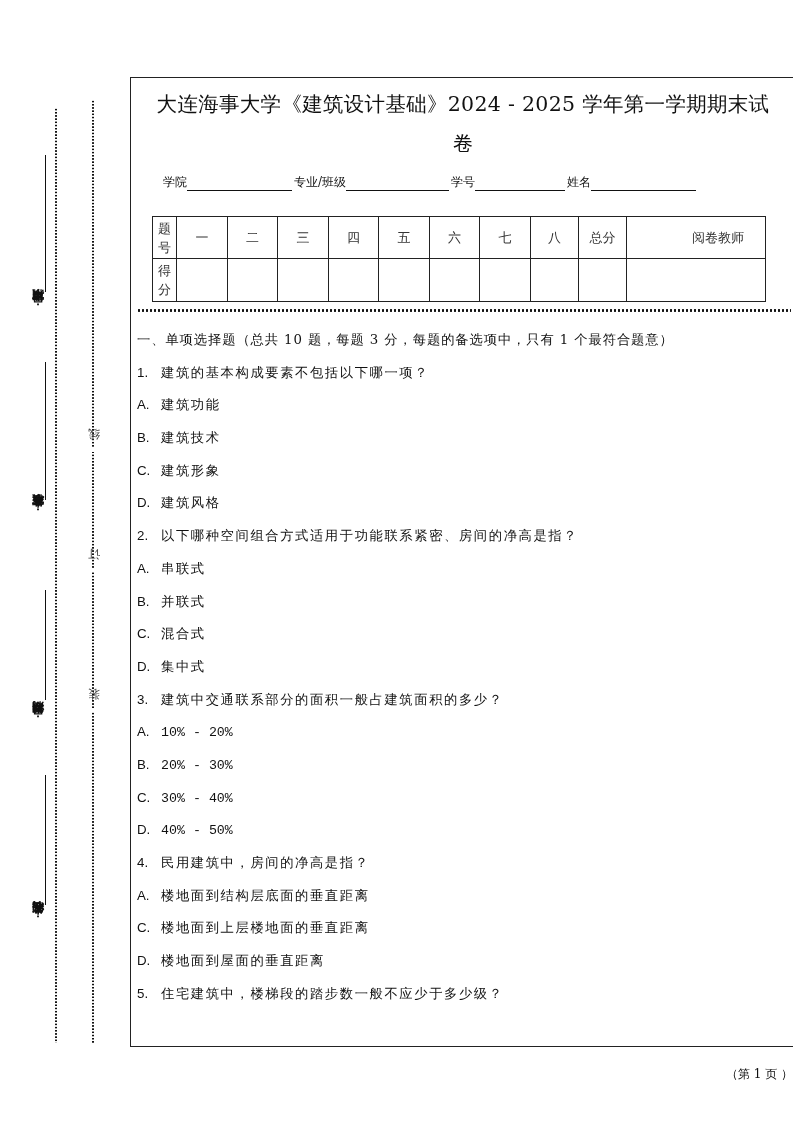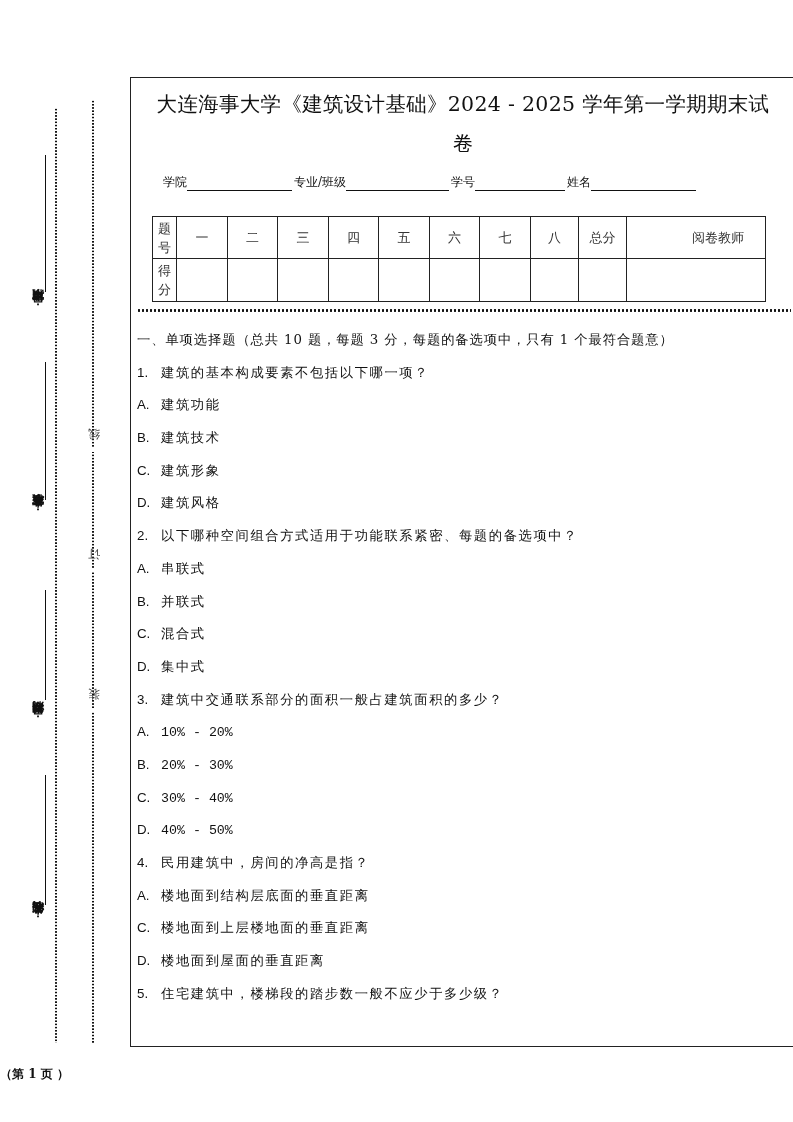--- a/index.html
+++ b/index.html
@@ -18,21 +18,21 @@
   table.score tr.r2 td { height:42px; }
   .narrow { width:23px; line-height:19px;margin-top:9px; }
   .dotsep { position:absolute; left:6px; right:4px; top:231px; height:3px;
             background-image:radial-gradient(circle, #111 1.1px, transparent 1.3px);
             background-size:4px 3px; background-repeat:repeat-x; }
   .content { position:absolute; left:6px; top:252px; right:4px; font-size:13.3px; }
   .line { height:32.7px; line-height:20px; white-space:nowrap; letter-spacing:1.6px; }
   .line .num { font-family:"Liberation Sans", sans-serif; letter-spacing:0; display:inline-block; width:24px; }
   .line .latin { font-family:Liberation Mono, monospace; letter-spacing:0; }
   .section { letter-spacing:0.9px; }
-  .footer { position:absolute; top:1066px; left:0; right:18px; text-align:left; font-size:12px; font-weight:bold; }
+  .footer { position:absolute; top:1066px; left:0; right:0; text-align:right; font-size:12px; font-weight:normal; }
   
   .vdot { position:absolute; width:2px; background-image:radial-gradient(circle,#111 1px, transparent 1.2px);
           background-size:2px 3.2px; background-repeat:repeat-y; }
   .vline { position:absolute; left:45px; width:1px; background:#111; }
   .vlabel { position:absolute; left:30px; width:16px; font-family:"DejaVu Sans", sans-serif;
             font-weight:bold; font-size:12px; writing-mode:vertical-rl; transform:rotate(180deg); line-height:16px; }
   .vmark { position:absolute; left:86px; font-size:12px; color:#444; writing-mode:vertical-rl; transform:rotate(180deg); background:#fff; padding:2px 0; }
 </style>
 </head>
 <body>
@@ -103,21 +103,21 @@
 
   <div class="content">
     <div class="line section">一、单项选择题（总共 10 题，每题 3 分，每题的备选项中，只有 1 个最符合题意）</div>
 
     <div class="line"><span class="num">1.</span><span>建筑的基本构成要素不包括以下哪一项？</span></div>
     <div class="line"><span class="num">A.</span><span>建筑功能</span></div>
     <div class="line"><span class="num">B.</span><span>建筑技术</span></div>
     <div class="line"><span class="num">C.</span><span>建筑形象</span></div>
     <div class="line"><span class="num">D.</span><span>建筑风格</span></div>
 
-    <div class="line"><span class="num">2.</span><span>以下哪种空间组合方式适用于功能联系紧密、每题的备选项中？</span></div>
+    <div class="line"><span class="num">2.</span><span>以下哪种空间组合方式适用于功能联系紧密、房间的净高是指？</span></div>
     <div class="line"><span class="num">A.</span><span>串联式</span></div>
     <div class="line"><span class="num">B.</span><span>并联式</span></div>
     <div class="line"><span class="num">C.</span><span>混合式</span></div>
     <div class="line"><span class="num">D.</span><span>集中式</span></div>
 
     <div class="line"><span class="num">3.</span><span>建筑中交通联系部分的面积一般占建筑面积的多少？</span></div>
     <div class="line"><span class="num">A.</span><span class="latin">10% - 20%</span></div>
     <div class="line"><span class="num">B.</span><span class="latin">20% - 30%</span></div>
     <div class="line"><span class="num">C.</span><span class="latin">30% - 40%</span></div>
     <div class="line"><span class="num">D.</span><span class="latin">40% - 50%</span></div>

